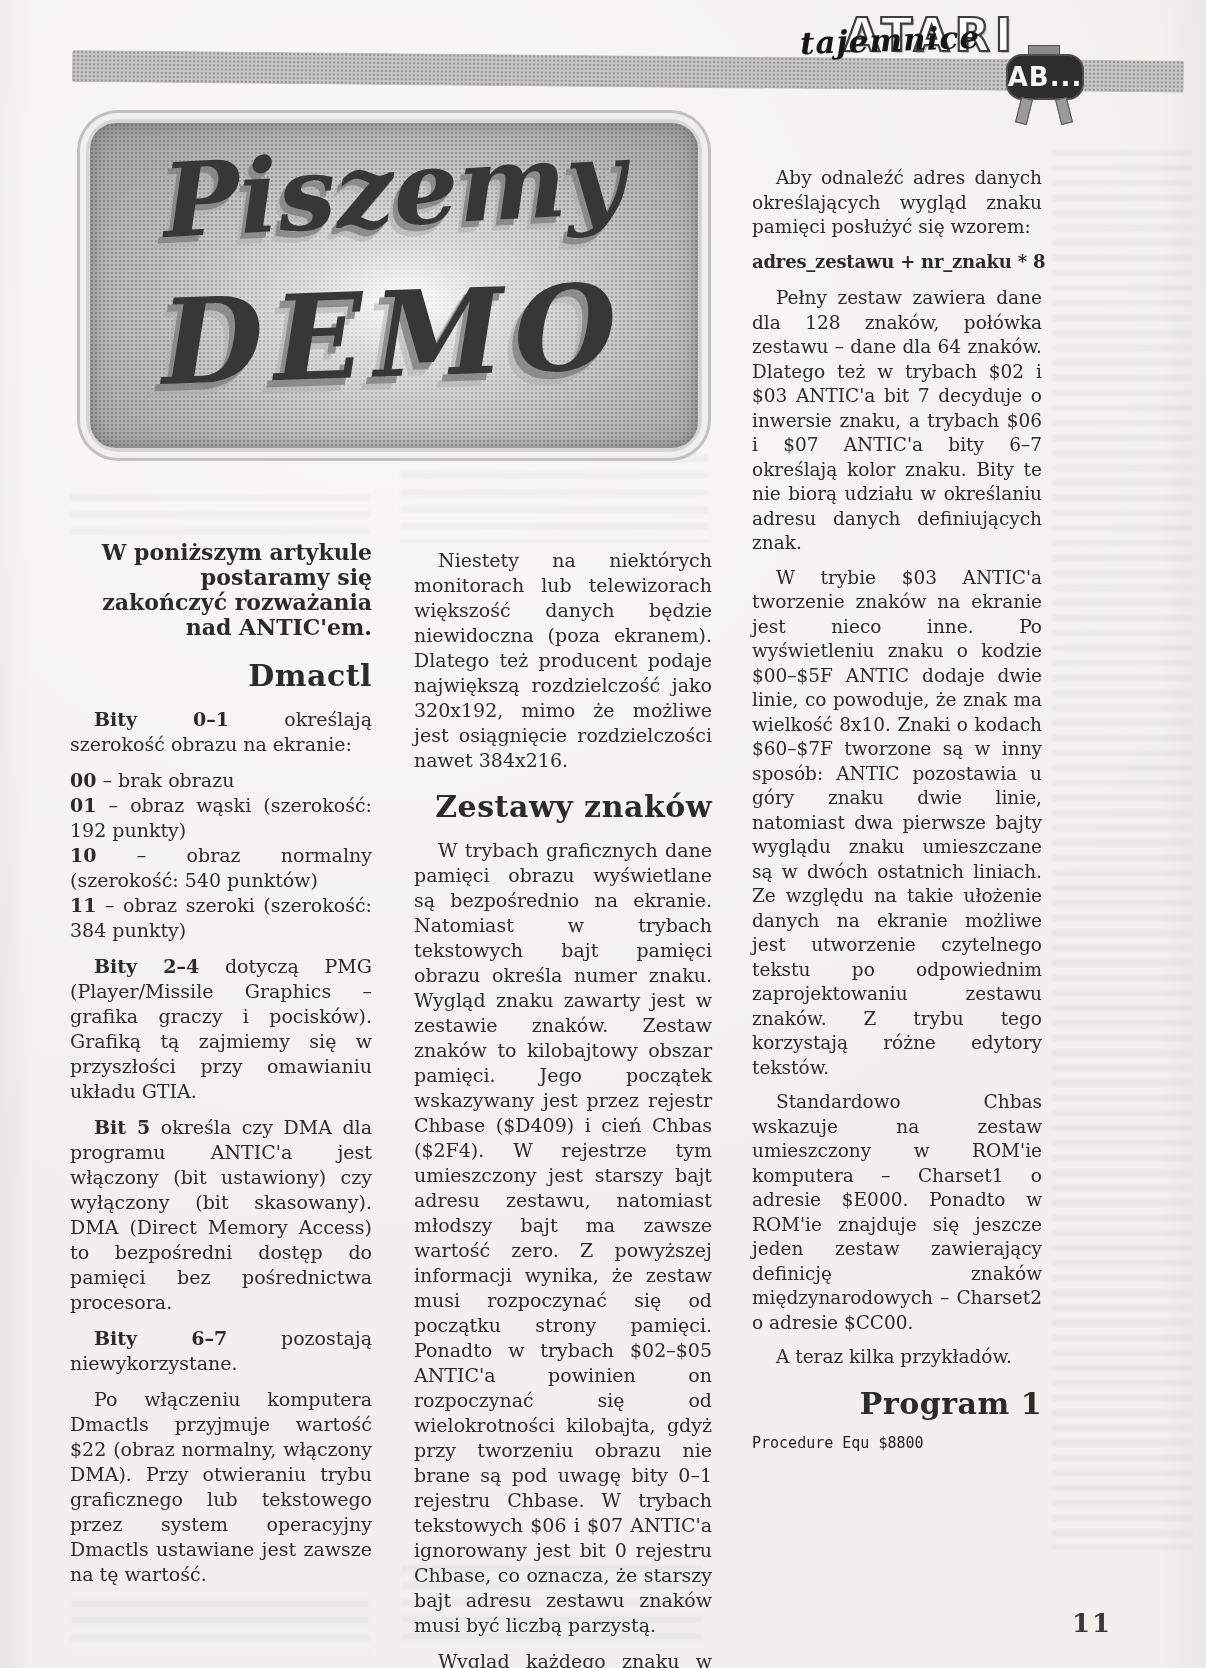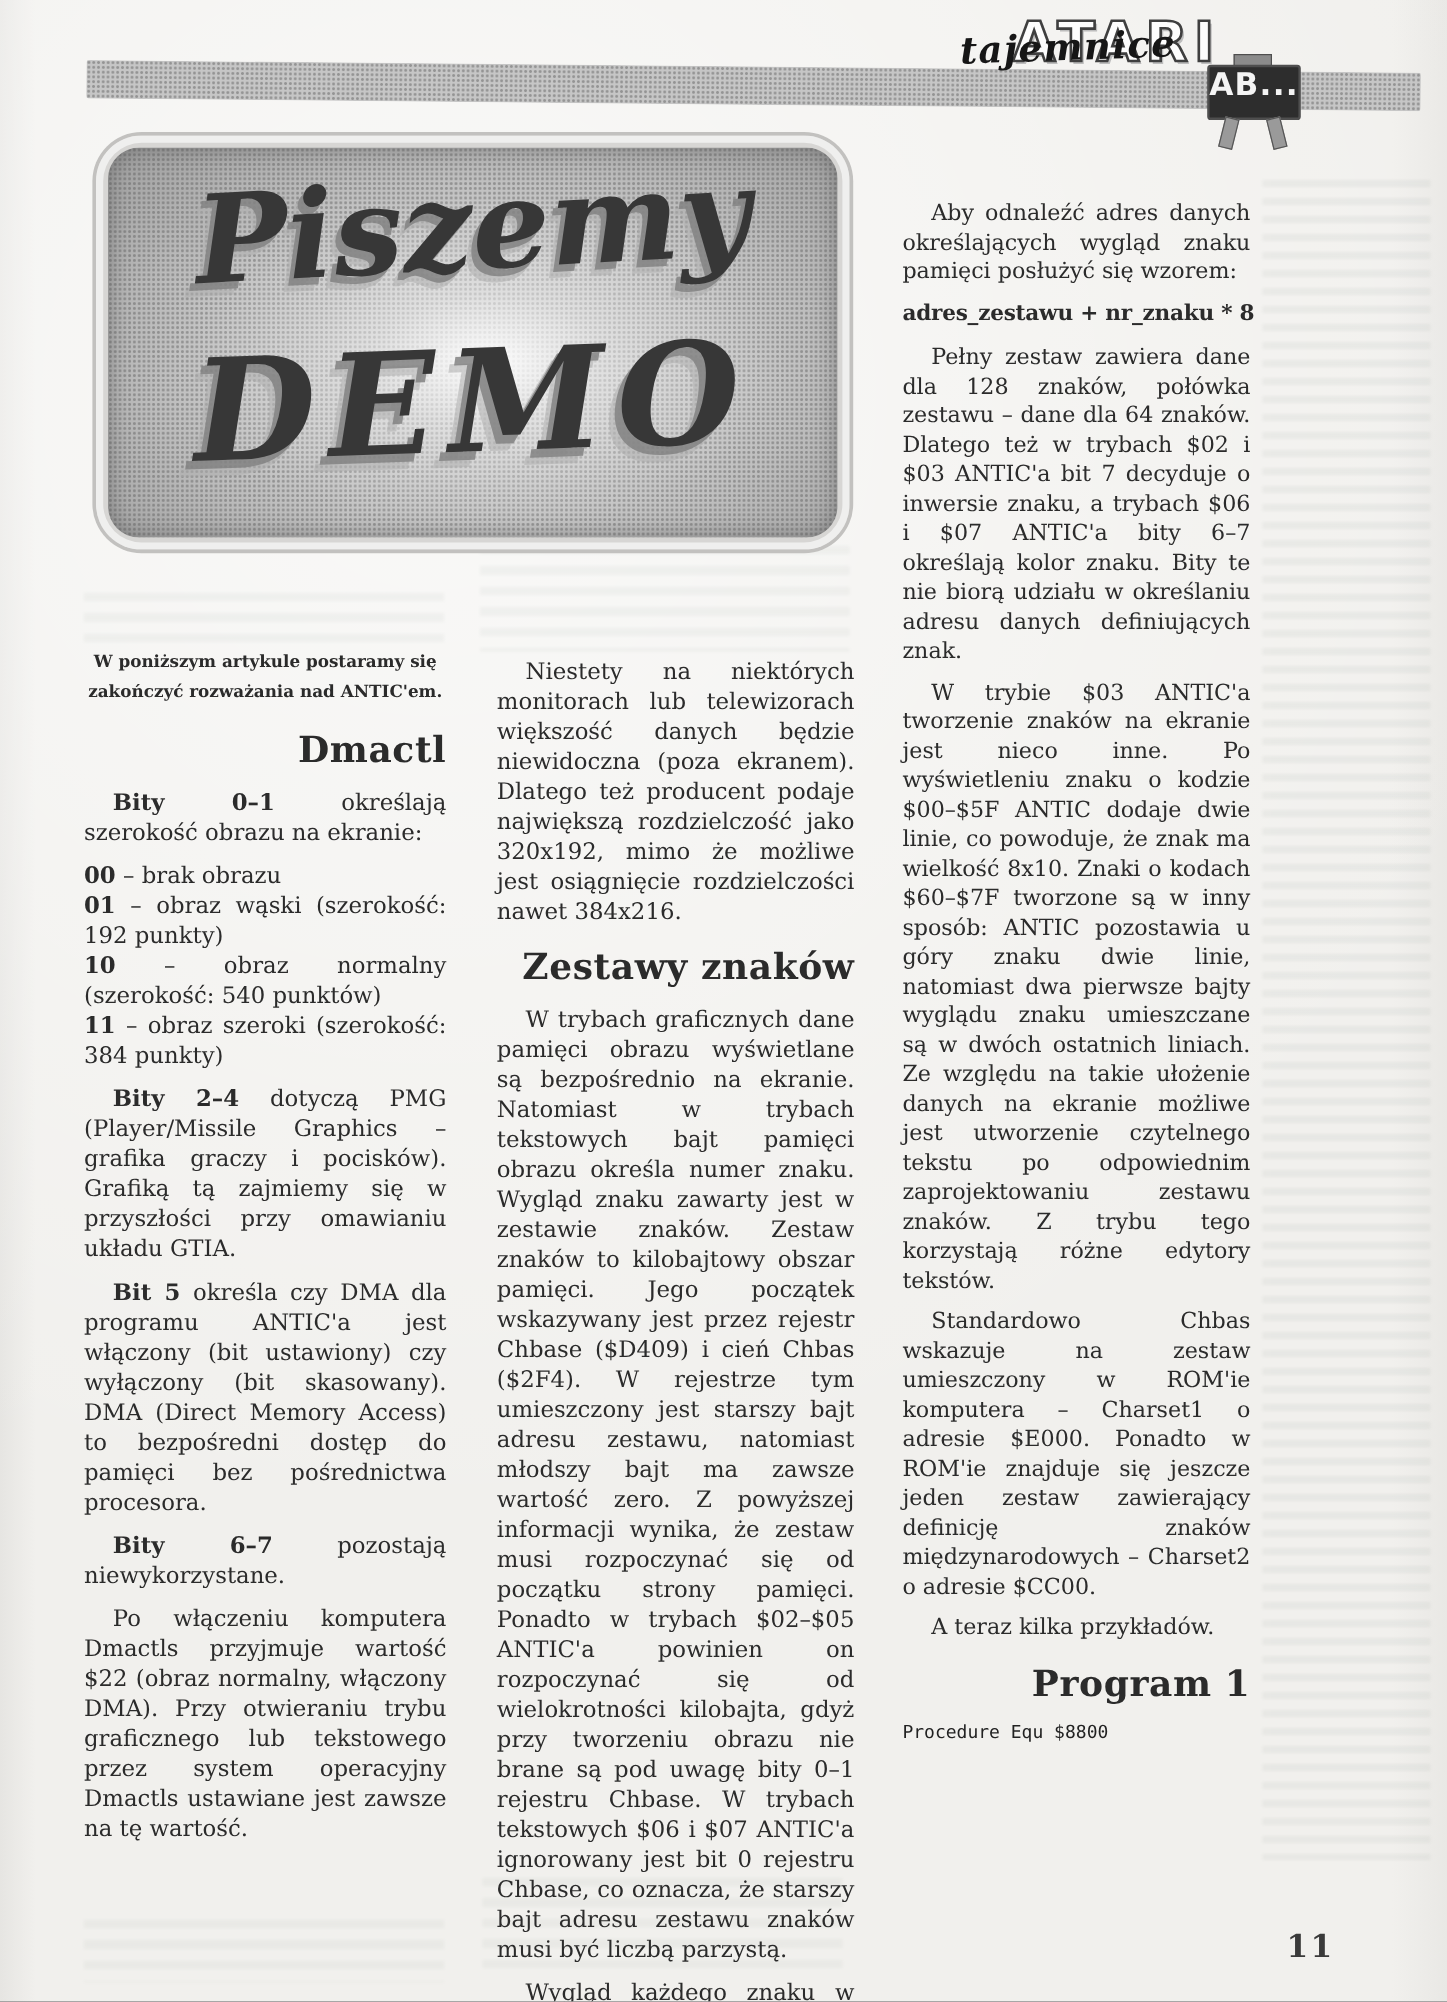--- a/index.html
+++ b/index.html
@@ -19,22 +19,22 @@
   .logo-wrap{position:absolute;left:800px;top:6px;width:250px;height:60px;}
   .logo-atari{position:absolute;left:44px;top:2px;
         font-family:"DejaVu Sans", sans-serif;font-weight:bold;font-size:46px;
         letter-spacing:5px;color:#fdfdfd;
         -webkit-text-stroke:2.2px #3f3f3f;
         text-shadow:2px 2px 0 #bdbdbd;}
   .logo-script{position:absolute;left:0;top:16px;
         font-family:"DejaVu Serif", serif;font-style:italic;font-weight:bold;
         font-size:31px;color:#161616;transform:rotate(-2deg);letter-spacing:1px;}
   .ab-board{position:absolute;left:1006px;top:54px;width:74px;height:42px;
-        background:#2d2d2d;border:2px solid #4e4e4e;border-radius:3px;
-        display:flex;justify-content:center;}
+        background:#2d2d2d;border:2px solid #4e4e4e;border-radius:16px;
+        display:flex;align-items:center;justify-content:center;}
   .ab-board-label{font-family:"DejaVu Sans", sans-serif;font-weight:bold;
         font-size:26px;color:#f4f4f4;letter-spacing:1px;}
   .ab-tab{position:absolute;left:1028px;top:45px;width:30px;height:11px;
         background:#8b8b8b;border:1px solid #4e4e4e;}
   .ab-leg{position:absolute;width:10px;height:24px;background:#9a9a9a;border:1px solid #565656;}
   .ab-leg.left{left:1018px;top:98px;transform:rotate(14deg);}
   .ab-leg.right{left:1058px;top:98px;transform:rotate(-14deg);}
   
   .demo-box{position:absolute;left:80px;top:113px;width:628px;height:345px;
         border-radius:38px;background:#d7d6d4;
@@ -54,21 +54,21 @@
         text-shadow:-5px 6px 0 rgba(130,130,130,.85), -9px 11px 0 rgba(175,175,175,.55);}
   .demo-line2{top:142px;font-size:118px;letter-spacing:10px;transform:rotate(-2deg);
         text-shadow:-6px 7px 0 rgba(130,130,130,.85), -11px 13px 0 rgba(175,175,175,.55);}
   
   .col{position:absolute;text-align:justify;}
   .col p{margin:0 0 11px 0;text-indent:24px;line-height:25px;}
   #col-left{left:70px;top:540px;width:302px;font-size:19px;}
   #col-mid{left:414px;top:548px;width:298px;font-size:19px;}
   #col-right{left:752px;top:166px;width:290px;font-size:18.5px;}
   #col-right p{line-height:24.5px;margin-bottom:10px;}
-  .intro{font-weight:bold;text-align:center;font-size:14px;line-height:27px;
+  .intro{font-weight:bold;text-align:right;font-size:22px;line-height:27px;
         text-indent:0 !important;margin-bottom:18px !important;}
   .col-heading{font-weight:bold;font-size:30px;text-align:right;
         margin:16px 0 14px 0;letter-spacing:.5px;}
   .bit-list p{text-indent:0;margin:0;line-height:25px;}
   .lead{font-weight:bold;}
   .formula{font-weight:bold;text-indent:0 !important;white-space:nowrap;
         font-size:18px;letter-spacing:-.2px;margin:2px 0 12px 0 !important;}
   .code-block{margin-top:14px;font-family:"DejaVu Sans Mono", monospace;
         font-size:15px;color:#222;text-align:left;}
   .code-line{white-space:pre;line-height:17.5px;min-height:17.5px;}

